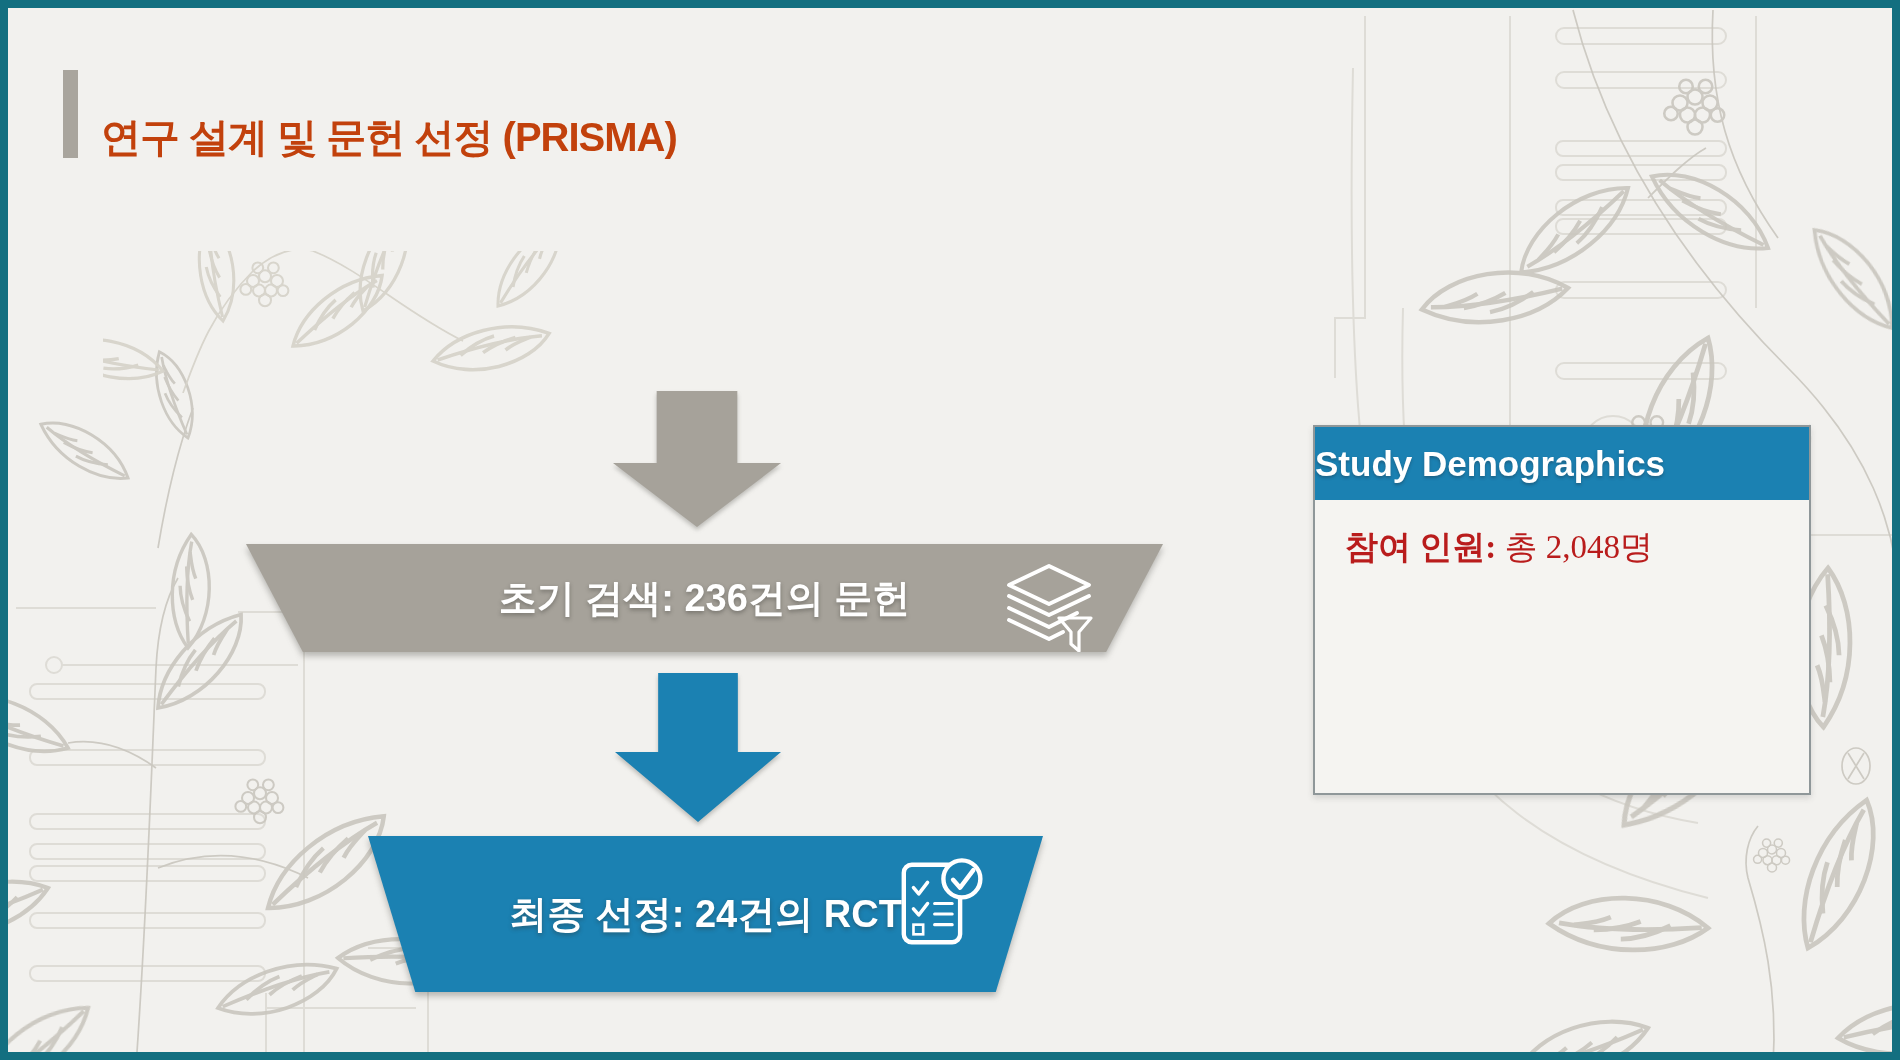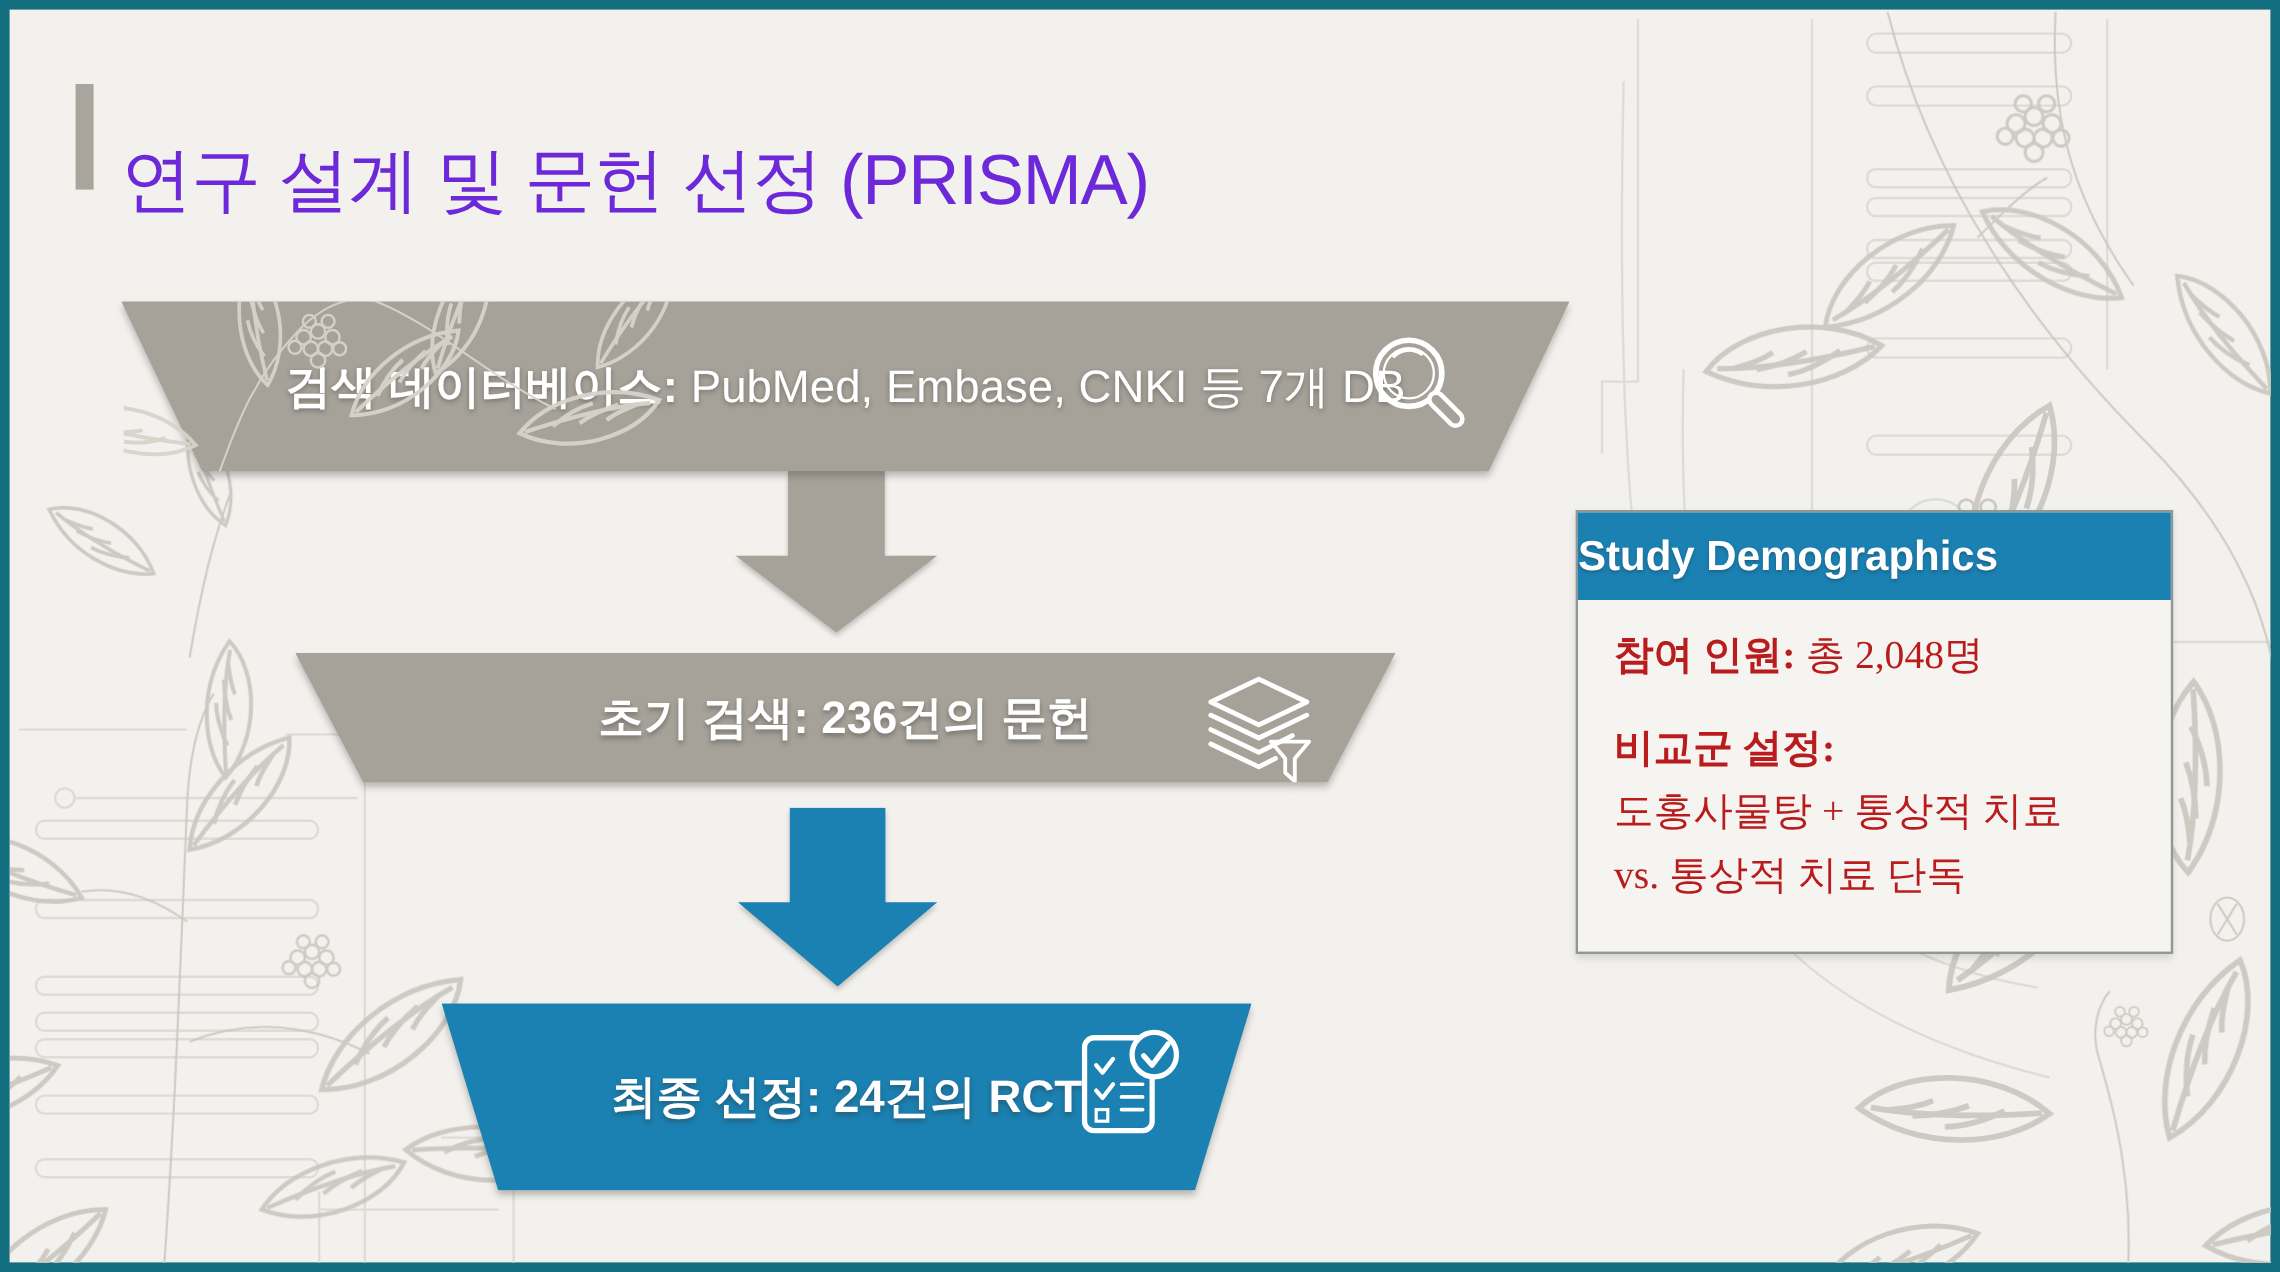--- a/index.html
+++ b/index.html
@@ -7,21 +7,21 @@
   .slide{position:absolute;inset:0;width:1900px;height:1060px;background:#f2f1ee;
     border:8px solid #136f80;box-sizing:border-box;overflow:hidden;}
   .deco{position:absolute;left:0;top:0;pointer-events:none;}
   .deco.base{z-index:0;}
   .deco.overlay{z-index:4;}
   .sketch{stroke:#c9c6be;fill:none;stroke-width:1.7;opacity:.9;}
   .circuit{stroke:#dedcd6;fill:none;stroke-width:2;}
   
   .accent-bar{position:absolute;left:55px;top:62px;width:15px;height:88px;background:#a9a59d;z-index:2;}
   .page-title{position:absolute;left:93px;top:57px;height:92px;display:flex;align-items:center;
-    font-size:59px;font-weight:400;letter-spacing:-1px;color:#6d28d9;z-index:2;white-space:nowrap;}
+    font-size:40px;font-weight:700;letter-spacing:-1px;color:#c2410c;z-index:2;white-space:nowrap;}
   
   .shape-wrap{position:absolute;filter:drop-shadow(0 4px 3px rgba(70,70,62,.35));z-index:2;}
   .trap{position:relative;width:100%;height:100%;display:flex;align-items:center;justify-content:center;
     color:#fff;font-size:38px;white-space:nowrap;text-shadow:0 2px 4px rgba(45,45,40,.4);}
   .trap .prefix{font-weight:700;}
   .trap .rest{font-weight:400;}
   .trap.all-bold .rest{font-weight:700;}
   .gray-fill{background:#a6a29a;}
   .blue-fill{background:#1b81b2;}
   .w1{left:93px;top:243px;width:1207px;height:142px;}
@@ -161,32 +161,20 @@
     <g class="sketch">
       <path d="M150,540 C160,480 170,440 185,400"></path>
       <use href="#leaf" transform="translate(120,470) rotate(-120) scale(1.8)"></use>
       <use href="#leaf" transform="translate(180,430) rotate(-80) scale(1.6)"></use>
     </g>
   </svg>
 
   <div class="accent-bar"></div>
   <h1 class="page-title">연구 설계 및 문헌 선정 (PRISMA)</h1>
 
-  <div class="shape-wrap w1">
-    <div class="trap t1 gray-fill">
-      <span><span class="prefix">검색 데이터베이스:</span><span class="rest"> PubMed, Embase, CNKI 등 7개 DB</span></span>
-      <svg class="step-icon i1" width="95" height="95" viewBox="0 0 100 100">
-        <circle cx="40" cy="38" r="29" stroke="#fff" stroke-width="5" fill="none"></circle>
-        <circle cx="40" cy="38" r="22" stroke="#fff" stroke-width="2" fill="none"></circle>
-        <path d="M27,23 A19,19 0 0 1 51,21" stroke="#fff" stroke-width="3" fill="none" stroke-linecap="round"></path>
-        <path d="M64,61 L81,78" stroke="#fff" stroke-width="16" stroke-linecap="round"></path>
-        <path d="M64,61 L81,78" stroke="#a6a29a" stroke-width="8" stroke-linecap="round"></path>
-      </svg>
-    </div>
-  </div>
 
   <div class="arrow-wrap a1">
     <div class="arrow gray-fill"></div>
   </div>
 
   <div class="shape-wrap w2">
     <div class="trap t2 gray-fill all-bold">
       <span><span class="prefix">초기 검색:</span><span class="rest"> 236건의 문헌</span></span>
       <svg class="step-icon i2" width="100" height="100" viewBox="0 0 100 100">
         <g stroke="#fff" stroke-width="4" fill="none" stroke-linejoin="round" stroke-linecap="round">
@@ -232,20 +220,16 @@
       <use href="#berries" transform="translate(150,30) scale(1.2)"></use>
     </g>
   </svg>
 
   <div class="demo-box">
     <div class="demo-header">
       <span>Study Demographics</span>
     </div>
     <div class="demo-body">
       <p class="demo-line1"><b>참여 인원:</b><span> 총 2,048명</span></p>
-      <p class="demo-compare"><span class="demo-label">비교군 설정:</span><br>
-        <span>도홍사물탕 + 통상적 치료</span><br>
-        <span>vs. 통상적 치료 단독</span>
-      </p>
     </div>
   </div>
 
 </div>
 
 </body></html>

